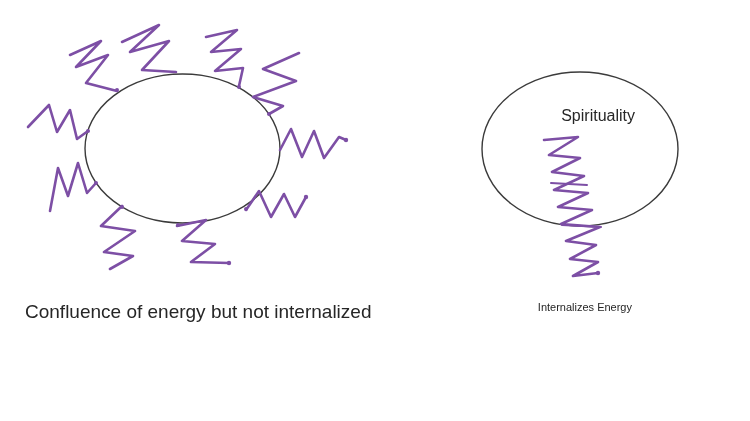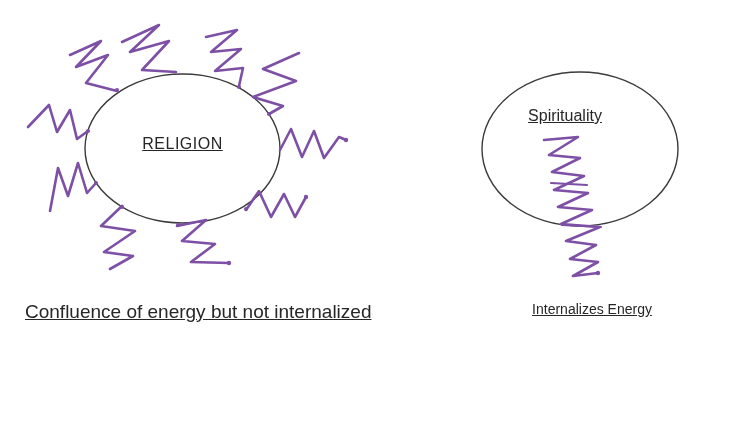--- a/index.html
+++ b/index.html
@@ -38,23 +38,22 @@
     stroke-width: 2;
     stroke-linecap: round;
   }
   .pen-dot {
     fill: var(--color-squiggle, #7d4fa5);
     stroke: none;
   }
   .label {
     position: absolute;
     color: var(--color-text, #262626);
-    text-align: center;
+    text-align: right;
     white-space: nowrap;
-    text-decoration: underline;
   }
   .shape-label-left {
     left: 122px;
     top: 135px;
     width: 121px;
     font-size: 16px;
     letter-spacing: 0.5px;
   }
   .shape-label-right {
     left: 495px;
@@ -62,24 +61,24 @@
     width: 140px;
     font-size: 16px;
   }
   .caption-left {
     left: 25px;
     top: 301px;
     width: 330px;
     font-size: 19px;
   }
   .caption-right {
-    left: 512px;
+    left: 472px;
     top: 301px;
     width: 160px;
-    font-size: 14px;
+    font-size: 11px;
   }
 </style>
 </head>
 <body>
 
 <div class="canvas">
 
   <svg class="diagram-svg" width="750" height="421" viewBox="0 0 750 421">
 
     <ellipse class="shape-outline" cx="182.5" cy="148.5" rx="97.5" ry="74.5"></ellipse>
@@ -109,21 +108,20 @@
       <circle class="pen-dot" cx="122" cy="207" r="2"></circle>
       <circle class="pen-dot" cx="178" cy="225" r="2"></circle>
       <circle class="pen-dot" cx="246" cy="209" r="2"></circle>
       <circle class="pen-dot" cx="346" cy="140" r="2.2"></circle>
       <circle class="pen-dot" cx="306" cy="197" r="2.2"></circle>
       <circle class="pen-dot" cx="229" cy="263" r="2.2"></circle>
       <circle class="pen-dot" cx="598" cy="273" r="2.2"></circle>
     </g>
   </svg>
 
-  <div class="label shape-label-left">RELIGION</div>
 
   <div class="label shape-label-right">Spirituality</div>
 
   <div class="label caption-left">Confluence of energy but not internalized</div>
 
   <div class="label caption-right">Internalizes Energy</div>
 
 </div>
 
 </body></html>

